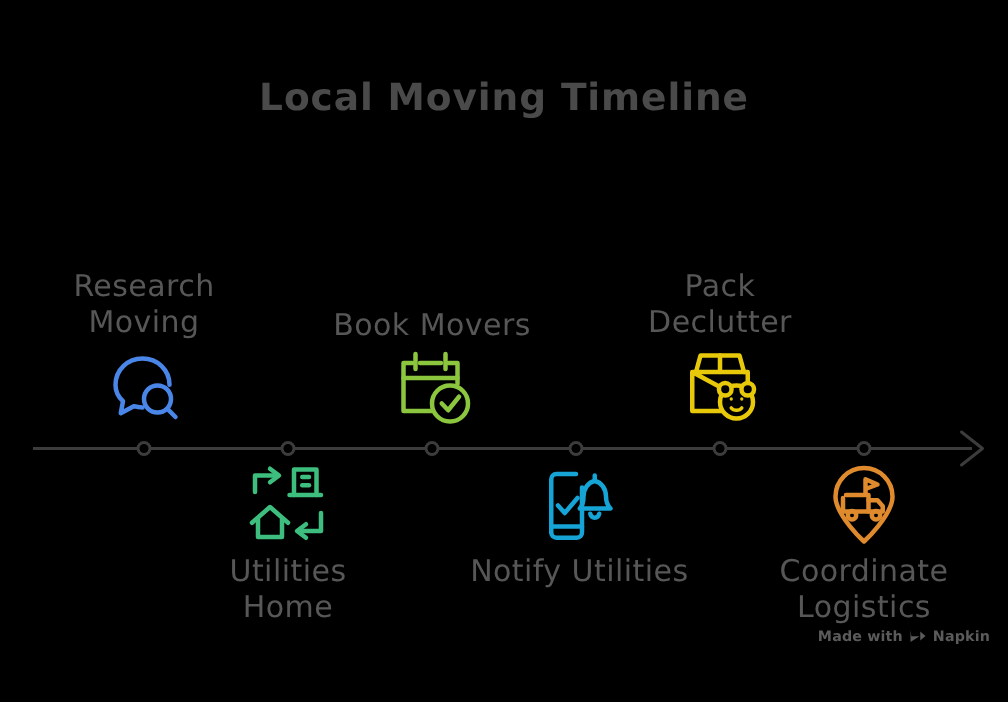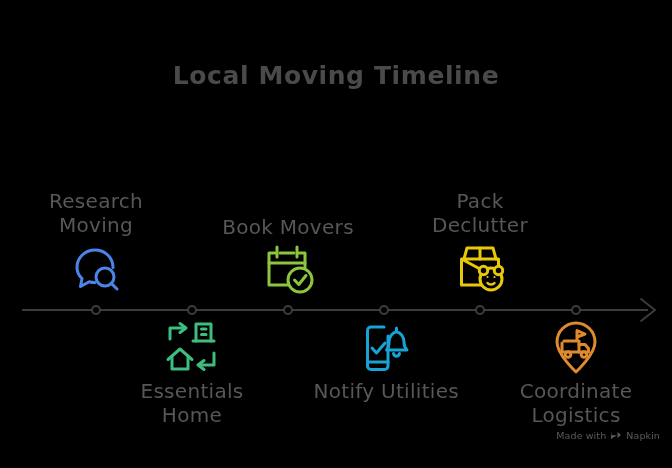--- a/index.html
+++ b/index.html
@@ -11,21 +11,20 @@
     width: 672px;
     height: 468px;
     overflow: hidden;
     font-family: "DejaVu Sans", sans-serif;
   }
   #canvas {
     position: relative;
     width: 672px;
     height: 440px;
     background: #000000;
-    margin-top: 11px;
   }
   
   #chart-title {
     position: absolute;
     left: 0;
     top: 50px;
     width: 672px;
     text-align: center;
     font-family: "DejaVu Sans", sans-serif;
     font-size: 25px;
@@ -67,21 +66,21 @@
   
   #watermark {
     position: absolute;
     right: 12px;
     bottom: 10px;
     display: flex;
     align-items: flex-start;
     gap: 4px;
     font-family: "DejaVu Sans", sans-serif;
     font-size: 9.5px;
-    font-weight: normal;
+    font-weight: bold;
     color: #5b5b5b;
     letter-spacing: 0.1px;
   }
   #watermark .wm-logo { display: block; }
 </style>
 </head>
 <body>
 
 <div id="canvas">
 
@@ -129,21 +128,21 @@
         <line x1="38.5" y1="15.5" x2="43" y2="15.5"></line>
 
         <polyline points="5,40.5 17,30 29,40.5"></polyline>
         <path d="M9 38 L9 50 L25 50 L25 38"></path>
 
         <polyline points="51,34 51,46 36,46"></polyline>
         <polyline points="41,41.5 35,46 41,50.5"></polyline>
       </g>
     </svg>
     <div class="milestone-label">
-      <div>Essentials</div>
+      <div>Utilities</div>
       <div>Home</div>
     </div>
   </div>
 
   <div class="milestone above" style="left:288px; top:204px;">
     <div class="milestone-label">
       <div>Book Movers</div>
     </div>
     <svg class="milestone-icon" viewBox="0 0 58 58">
       <g fill="none" stroke="#8CC63E" stroke-width="3" stroke-linecap="round" stroke-linejoin="round">

